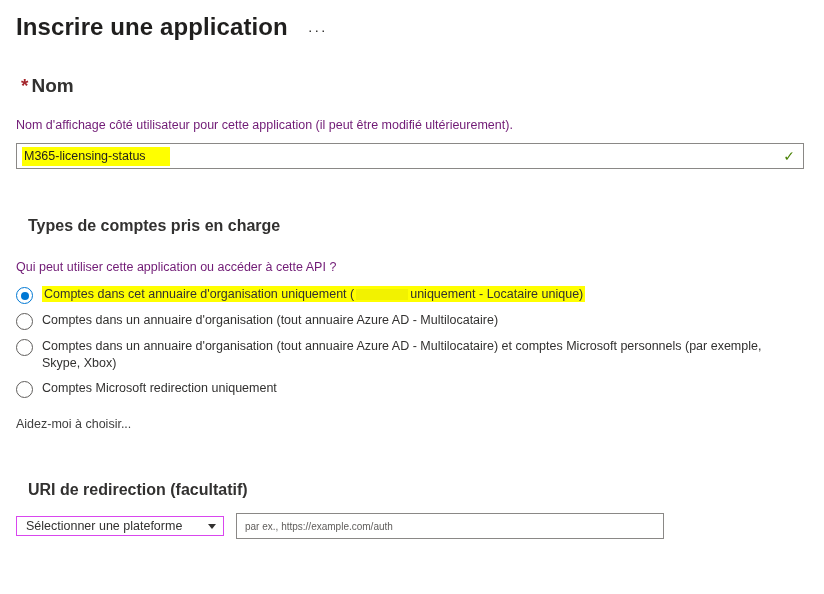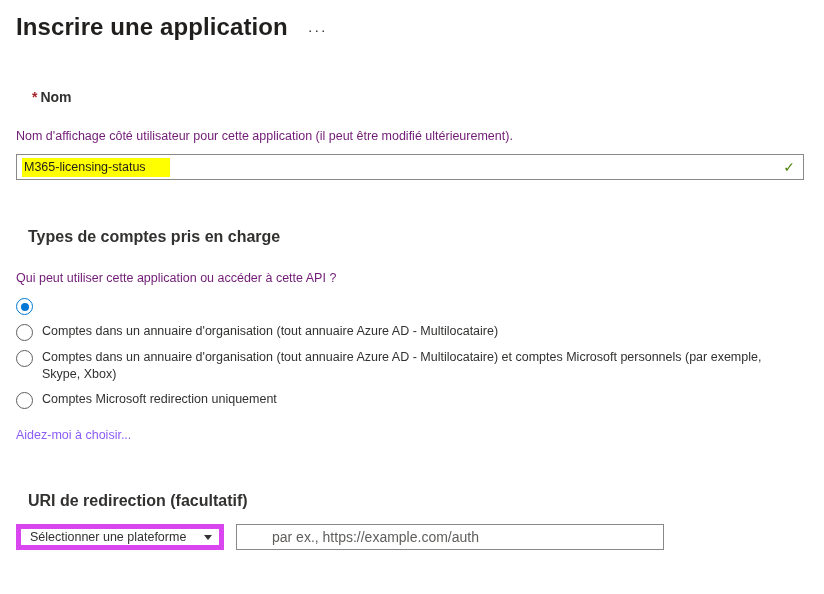--- a/index.html
+++ b/index.html
@@ -40,24 +40,24 @@
     letter-spacing: 1.5px;
     line-height: 14px;
     cursor: pointer;
     user-select: none;
     padding: 2px 4px;
   }
   .section {
     margin-top: 0;
   }
   .field-label {
-    font-size: 14px;
+    font-size: 19px;
     font-weight: bold;
     color: #323130;
-    margin: 16px;
+    margin: 5px;
     padding: 0;
     line-height: 18px;
   }
   .req-star {
     color: #a4262c;
     font-weight: bold;
     margin-right: 3px;
   }
   .helper {
     font-size: 12.5px;
@@ -153,36 +153,36 @@
   }
   .redacted {
     display: inline-block;
     width: 52px;
     height: 11px;
     background: #f2f200;
     vertical-align: middle;
     margin: 0 2px;
   }
   .link {
-    color: #8b5cf6;
+    color: #404040;
     font-size: 12.5px;
     text-decoration: none;
     cursor: pointer;
     line-height: 17px;
   }
   .row-inputs {
     display: flex;
     align-items: center;
     gap: 12px;
     margin-top: 12px;
   }
   .select-wrap {
     width: 208px;
-    height: 26px;
-    border: 5px solid #d946ef;
+    height: 20px;
+    border: 1px solid #d946ef;
     box-sizing: border-box;
     background: #fff;
     display: flex;
     align-items: center;
     justify-content: space-between;
     padding: 0 7px 0 9px;
     cursor: pointer;
   }
   .select-text {
     font-size: 12.5px;
@@ -202,27 +202,26 @@
     border: 1px solid #8a8886;
     box-sizing: border-box;
     background: #fff;
     display: flex;
     align-items: center;
   }
   .uri-input {
     border: none;
     outline: none;
     font-family: "Liberation Sans", sans-serif;
-    font-size: 14px;
+    font-size: 10px;
     color: #0f766e;
     width: 100%;
     padding: 0 8px;
     line-height: 17px;
     background: transparent;
-    margin-left: 27px;
   }
   .uri-input::placeholder { color: #605e5c; }
   .para-wide {
     width: 800px;
   }
 </style>
 </head>
 <body>
 
 <div class="page">
@@ -248,20 +247,21 @@
   <div class="spacer-lg"></div>
 
   <div class="section">
     <h2 class="section-heading">Types de comptes pris en charge</h2>
     <p class="helper">Qui peut utiliser cette application ou accéder à cette API ?</p>
 
     <div class="radio-list">
 
       <div class="radio-row selected">
         <span class="radio-outer"></span>
+        <span class="radio-label"><span class="hl"><span>Comptes dans cet annuaire d'organisation uniquement (</span><span class="redacted"></span><span>uniquement - Locataire unique)</span></span></span>
       </div>
 
       <div class="radio-row">
         <span class="radio-outer"></span>
         <span class="radio-label">Comptes dans un annuaire d'organisation (tout annuaire Azure AD - Multilocataire)</span>
       </div>
 
       <div class="radio-row">
         <span class="radio-outer"></span>
         <span class="radio-label" style="max-width:760px;">Comptes dans un annuaire d'organisation (tout annuaire Azure AD - Multilocataire) et comptes Microsoft personnels (par exemple, Skype, Xbox)</span>

